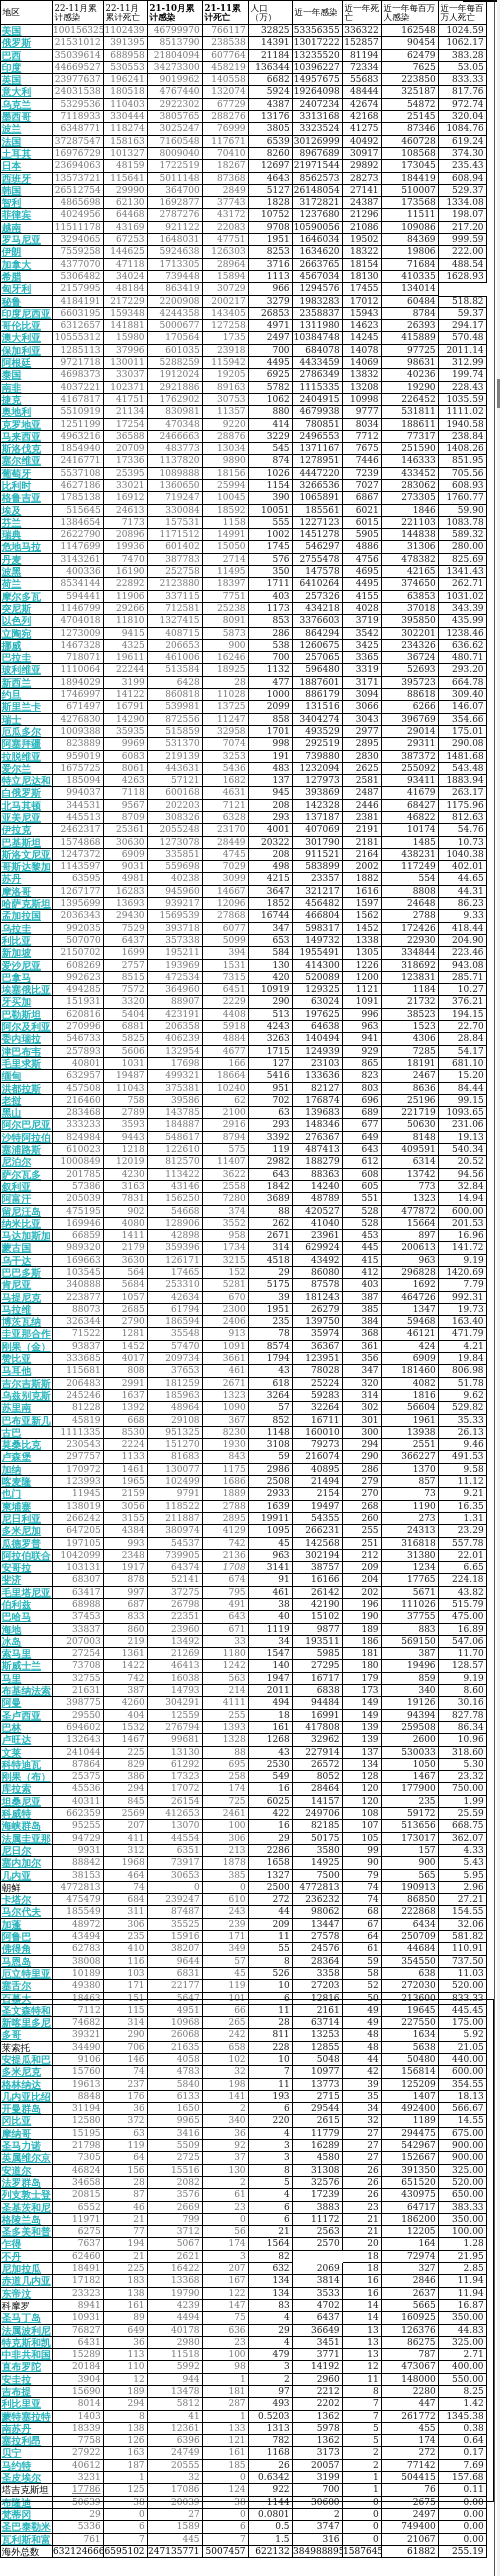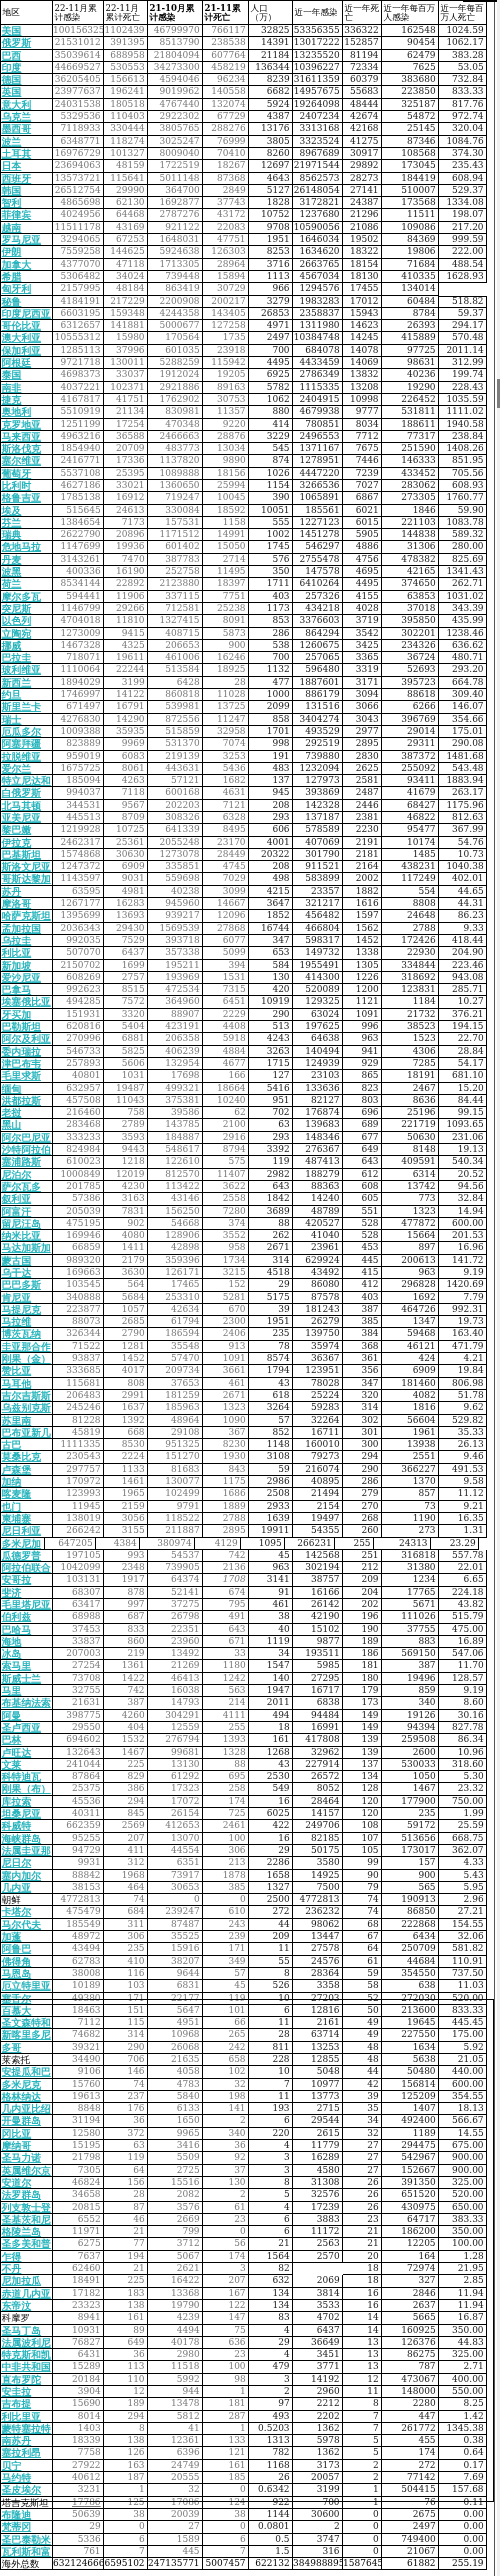--- a/index.html
+++ b/index.html
@@ -92,32 +92,20 @@
         <div class="cell num gray" style="width: 44px;">530553</div>
         <div class="cell num gray" style="width: 55px;">34273300</div>
         <div class="cell num gray" style="width: 46px;">458219</div>
         <div class="cell num dark" style="width: 44px;">136344</div>
         <div class="cell num dark" style="width: 50px;">10396227</div>
         <div class="cell num dark" style="width: 39px;">72334</div>
         <div class="cell num dark" style="width: 57px;">7625</div>
         <div class="cell num dark" style="width: 48px;">53.05</div>
       </div>
       <div class="row">
-        <div class="cell name" style="width: 52px;">德国</div>
-        <div class="cell num gray" style="width: 51px;">36205405</div>
-        <div class="cell num gray" style="width: 44px;">156613</div>
-        <div class="cell num gray" style="width: 55px;">4594046</div>
-        <div class="cell num gray" style="width: 46px;">96234</div>
-        <div class="cell num dark" style="width: 44px;">8239</div>
-        <div class="cell num dark" style="width: 50px;">31611359</div>
-        <div class="cell num dark" style="width: 39px;">60379</div>
-        <div class="cell num dark" style="width: 57px;">383680</div>
-        <div class="cell num dark" style="width: 48px;">732.84</div>
-      </div>
-      <div class="row">
         <div class="cell name" style="width: 52px;">英国</div>
         <div class="cell num gray" style="width: 51px;">23977637</div>
         <div class="cell num gray" style="width: 44px;">196241</div>
         <div class="cell num gray" style="width: 55px;">9019962</div>
         <div class="cell num gray" style="width: 46px;">140558</div>
         <div class="cell num dark" style="width: 44px;">6682</div>
         <div class="cell num dark" style="width: 50px;">14957675</div>
         <div class="cell num dark" style="width: 39px;">55683</div>
         <div class="cell num dark" style="width: 57px;">223850</div>
         <div class="cell num dark" style="width: 48px;">833.33</div>
@@ -164,20 +152,32 @@
         <div class="cell num gray" style="width: 44px;">118274</div>
         <div class="cell num gray" style="width: 55px;">3025247</div>
         <div class="cell num gray" style="width: 46px;">76999</div>
         <div class="cell num dark" style="width: 44px;">3805</div>
         <div class="cell num dark" style="width: 50px;">3323524</div>
         <div class="cell num dark" style="width: 39px;">41275</div>
         <div class="cell num dark" style="width: 57px;">87346</div>
         <div class="cell num dark" style="width: 48px;">1084.76</div>
       </div>
       <div class="row">
+        <div class="cell name" style="width: 52px;">法国</div>
+        <div class="cell num gray" style="width: 51px;">37287547</div>
+        <div class="cell num gray" style="width: 44px;">158163</div>
+        <div class="cell num gray" style="width: 55px;">7160548</div>
+        <div class="cell num gray" style="width: 46px;">117671</div>
+        <div class="cell num dark" style="width: 44px;">6539</div>
+        <div class="cell num dark" style="width: 50px;">30126999</div>
+        <div class="cell num dark" style="width: 39px;">40492</div>
+        <div class="cell num dark" style="width: 57px;">460728</div>
+        <div class="cell num dark" style="width: 48px;">619.24</div>
+      </div>
+      <div class="row">
         <div class="cell name" style="width: 52px;">土耳其</div>
         <div class="cell num gray" style="width: 51px;">16976729</div>
         <div class="cell num gray" style="width: 44px;">101327</div>
         <div class="cell num gray" style="width: 55px;">8009040</div>
         <div class="cell num gray" style="width: 46px;">70410</div>
         <div class="cell num dark" style="width: 44px;">8260</div>
         <div class="cell num dark" style="width: 50px;">8967689</div>
         <div class="cell num dark" style="width: 39px;">30917</div>
         <div class="cell num dark" style="width: 57px;">108568</div>
         <div class="cell num dark" style="width: 48px;">374.30</div>
@@ -824,32 +824,20 @@
         <div class="cell num gray" style="width: 44px;">8709</div>
         <div class="cell num gray" style="width: 55px;">308326</div>
         <div class="cell num gray" style="width: 46px;">6328</div>
         <div class="cell num dark" style="width: 44px;">293</div>
         <div class="cell num dark" style="width: 50px;">137187</div>
         <div class="cell num dark" style="width: 39px;">2381</div>
         <div class="cell num dark" style="width: 57px;">46822</div>
         <div class="cell num dark" style="width: 48px;">812.63</div>
       </div>
       <div class="row">
-        <div class="cell name" style="width: 52px;">黎巴嫩</div>
-        <div class="cell num gray" style="width: 51px;">1219928</div>
-        <div class="cell num gray" style="width: 44px;">10725</div>
-        <div class="cell num gray" style="width: 55px;">641339</div>
-        <div class="cell num gray" style="width: 46px;">8495</div>
-        <div class="cell num dark" style="width: 44px;">606</div>
-        <div class="cell num dark" style="width: 50px;">578589</div>
-        <div class="cell num dark" style="width: 39px;">2230</div>
-        <div class="cell num dark" style="width: 57px;">95477</div>
-        <div class="cell num dark" style="width: 48px;">367.99</div>
-      </div>
-      <div class="row">
         <div class="cell name" style="width: 52px;">伊拉克</div>
         <div class="cell num gray" style="width: 51px;">2462317</div>
         <div class="cell num gray" style="width: 44px;">25361</div>
         <div class="cell num gray" style="width: 55px;">2055248</div>
         <div class="cell num gray" style="width: 46px;">23170</div>
         <div class="cell num dark" style="width: 44px;">4001</div>
         <div class="cell num dark" style="width: 50px;">407069</div>
         <div class="cell num dark" style="width: 39px;">2191</div>
         <div class="cell num dark" style="width: 57px;">10174</div>
         <div class="cell num dark" style="width: 48px;">54.76</div>
@@ -1520,21 +1508,21 @@
         <div class="cell num gray" style="width: 44px;">3155</div>
         <div class="cell num gray" style="width: 55px;">211887</div>
         <div class="cell num gray" style="width: 46px;">2895</div>
         <div class="cell num dark" style="width: 44px;">19911</div>
         <div class="cell num dark" style="width: 50px;">54355</div>
         <div class="cell num dark" style="width: 39px;">260</div>
         <div class="cell num dark" style="width: 57px;">273</div>
         <div class="cell num dark" style="width: 48px;">1.31</div>
       </div>
       <div class="row">
-        <div class="cell name" style="width: 44px;">多米尼加</div>
+        <div class="cell name" style="width: 52px;">多米尼加</div>
         <div class="cell num gray" style="width: 51px;">647205</div>
         <div class="cell num gray" style="width: 44px;">4384</div>
         <div class="cell num gray" style="width: 55px;">380974</div>
         <div class="cell num gray" style="width: 46px;">4129</div>
         <div class="cell num dark" style="width: 44px;">1095</div>
         <div class="cell num dark" style="width: 50px;">266231</div>
         <div class="cell num dark" style="width: 39px;">255</div>
         <div class="cell num dark" style="width: 57px;">24313</div>
         <div class="cell num dark" style="width: 48px;">23.29</div>
       </div>

